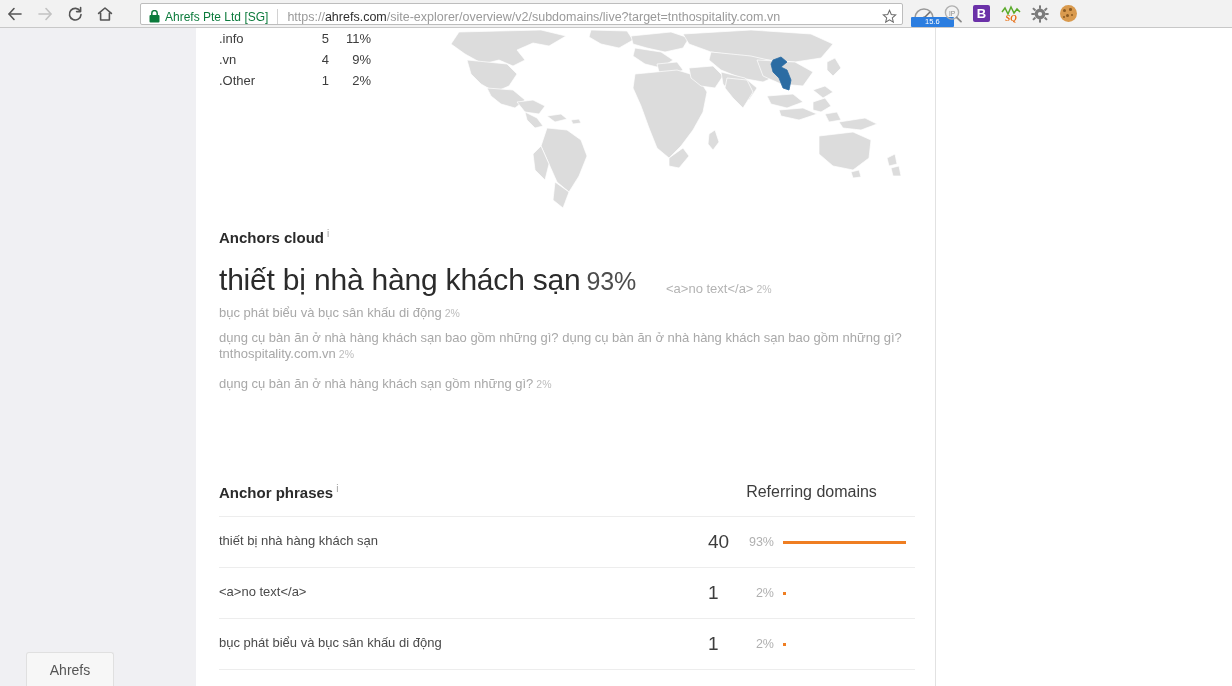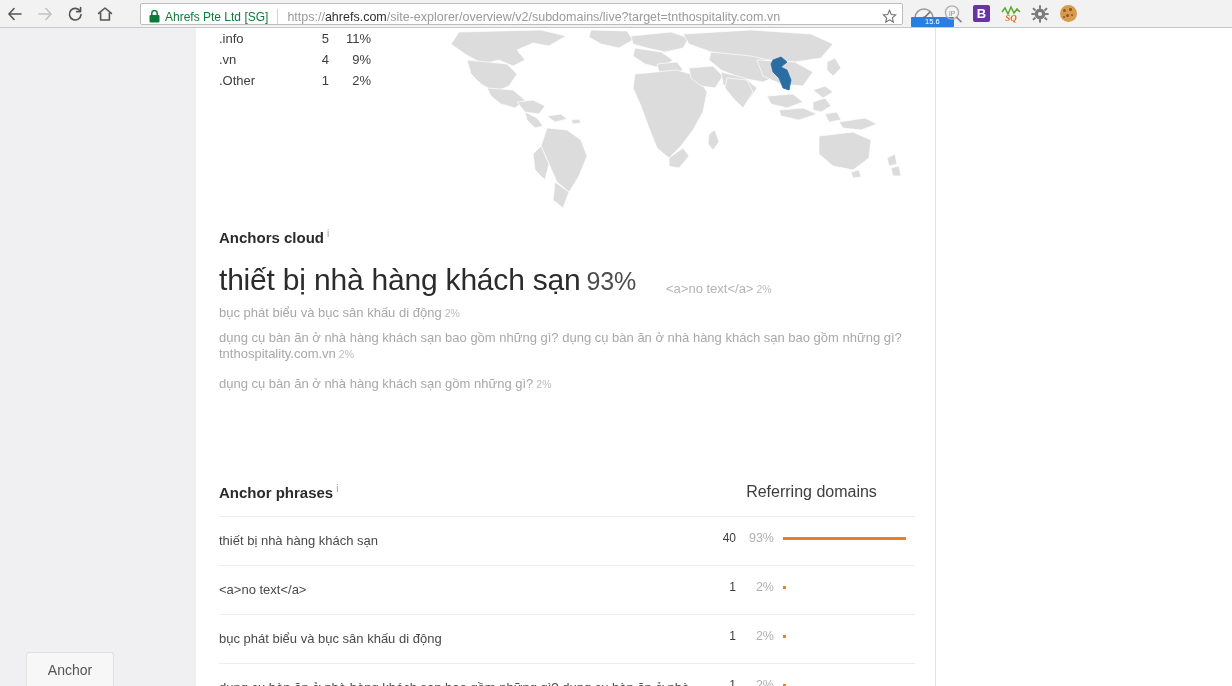--- a/index.html
+++ b/index.html
@@ -145,21 +145,21 @@
     display: flex; align-items: flex-start;
     border-top: 1px solid #ededed;
     padding: 14px 0 14px 0;
     min-height: 37px;
   }
   .ap-phrase {
     flex: 1 1 auto; font-size: 13px; color: #4a4a4a;
     line-height: 1.55; padding-right: 10px;
   }
   .ap-metrics { width: 207px; flex: none; display: flex; align-items: center; }
-  .ap-count { width: 28px; text-align: right; font-size: 12px; color: #3d3d3d; }
+  .ap-count { width: 28px; font-size: 19px; color: #3d3d3d; }
   .ap-pct { width: 38px; text-align: right; font-size: 12.5px; color: #b0b0b0; }
   .ap-barwrap { flex: 1 1 auto; padding-left: 9px; }
   .ap-bar { height: 3px; background: #ef7e22; }
 
   
   #lang-button {
     position: absolute; left: 26px; top: 624px;
     width: 88px; height: 34px;
     background: #f7f7f7;
     border: 1px solid #e0e0e0;
@@ -428,15 +428,15 @@
           <span class="ap-barwrap">
             <span class="ap-bar" style="display:block;width:2%;"></span>
           </span>
         </div>
       </div>
 
     </div>
   </div>
 
   <div id="lang-button">
-    <span>Anchor</span>
+    <span>Ahrefs</span>
   </div>
 </div>
 
 </body></html>

